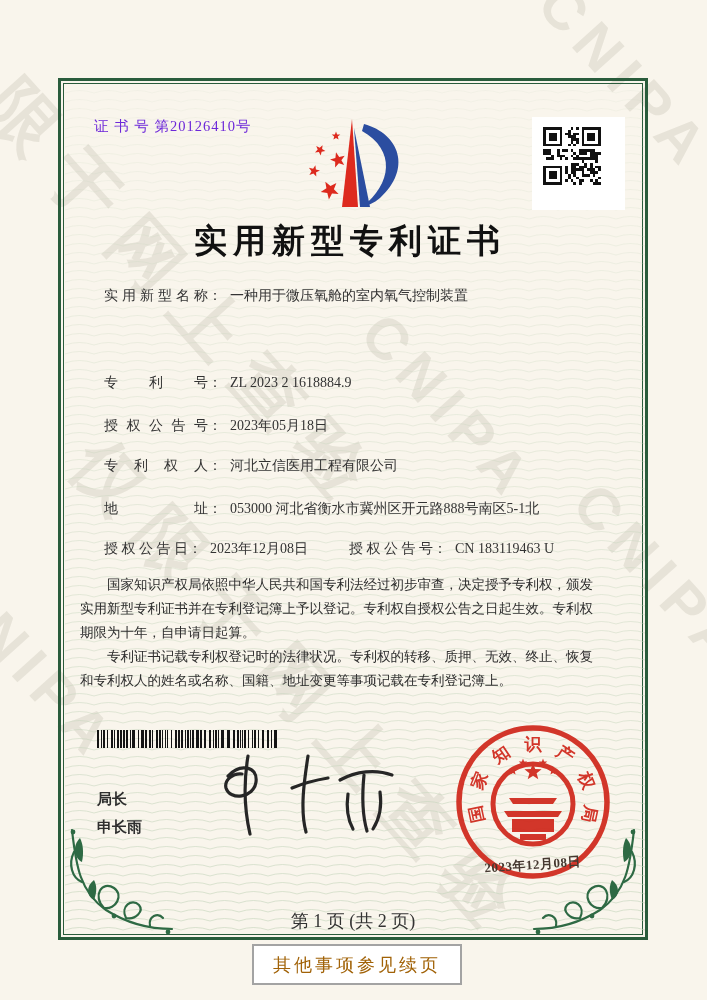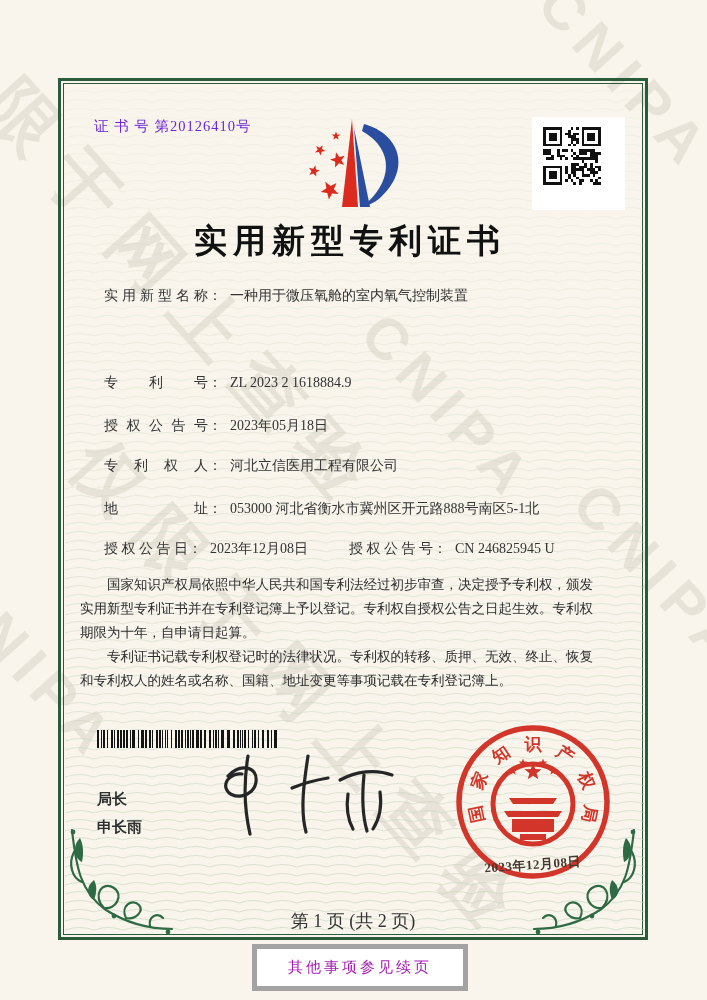--- a/index.html
+++ b/index.html
@@ -47,23 +47,23 @@
   #officer-name{top:818px;}
   #signature{position:absolute;left:200px;top:750px;}
   #seal{position:absolute;left:451px;top:712px;}
   .seal-arc{font-family:"Liberation Serif",serif;font-size:17px;font-weight:bold;}
   .seal-date{font-family:"Liberation Serif",serif;font-size:13px;font-weight:bold;
              letter-spacing:0.5px;}
 
   .page-num{position:absolute;left:58px;top:909px;width:590px;text-align:center;
             font-size:18px;color:#333;z-index:5;}
   #footer-note{position:absolute;left:252px;top:944px;width:206px;height:37px;
-            background:#ffffff;border:5px solid #a3a3a3;z-index:5;
+            background:#ffffff;border:2px solid #a3a3a3;z-index:5;
             display:flex;align-items:center;justify-content:center;
-            font-size:15px;letter-spacing:3px;color:#a21caf;}
+            font-size:18px;letter-spacing:3px;color:#a16207;}
 </style>
 </head>
 <body>
 
 <div id="stage">
 
   <span class="wm wm-cn" style="left:-28px;top:-8px;transform:rotate(48deg);">仅限于网上查验</span>
   <span class="wm wm-cn" style="left:120px;top:420px;transform:rotate(48deg);">仅限于网上查验</span>
   <span class="wm wm-en" style="left:575px;top:-30px;transform:rotate(48deg);">CNIPA</span>
   <span class="wm wm-en" style="left:398px;top:300px;transform:rotate(48deg);">CNIPA</span>
@@ -362,21 +362,21 @@
       <span class="lab">授权公告号</span>：<span class="val">2023年05月18日</span>
     </div>
     <div class="row" style="top:457px;">
       <span class="lab">专利权人</span>：<span class="val">河北立信医用工程有限公司</span>
     </div>
     <div class="row" style="top:500px;">
       <span class="lab">地址</span>：<span class="val">053000 河北省衡水市冀州区开元路888号南区5-1北</span>
     </div>
     <div class="row" style="top:540px;">
       <span class="lab-sm">授权公告日</span>：<span class="val">2023年12月08日</span>
-      <span class="col2"><span class="lab-sm">授权公告号</span>：<span class="val">CN 246825945 U</span></span>
+      <span class="col2"><span class="lab-sm">授权公告号</span>：<span class="val">CN 183119463 U</span></span>
     </div>
 
     <div id="legal">
       <p>国家知识产权局依照中华人民共和国专利法经过初步审查，决定授予专利权，颁发实用新型专利证书并在专利登记簿上予以登记。专利权自授权公告之日起生效。专利权期限为十年，自申请日起算。</p>
       <p>专利证书记载专利权登记时的法律状况。专利权的转移、质押、无效、终止、恢复和专利权人的姓名或名称、国籍、地址变更等事项记载在专利登记簿上。</p>
     </div>
 
     <svg id="barcode" width="184" height="18">
         <rect x="0" y="0" width="2" height="18" fill="#141414"></rect>
         <rect x="4" y="0" width="1" height="18" fill="#141414"></rect>

